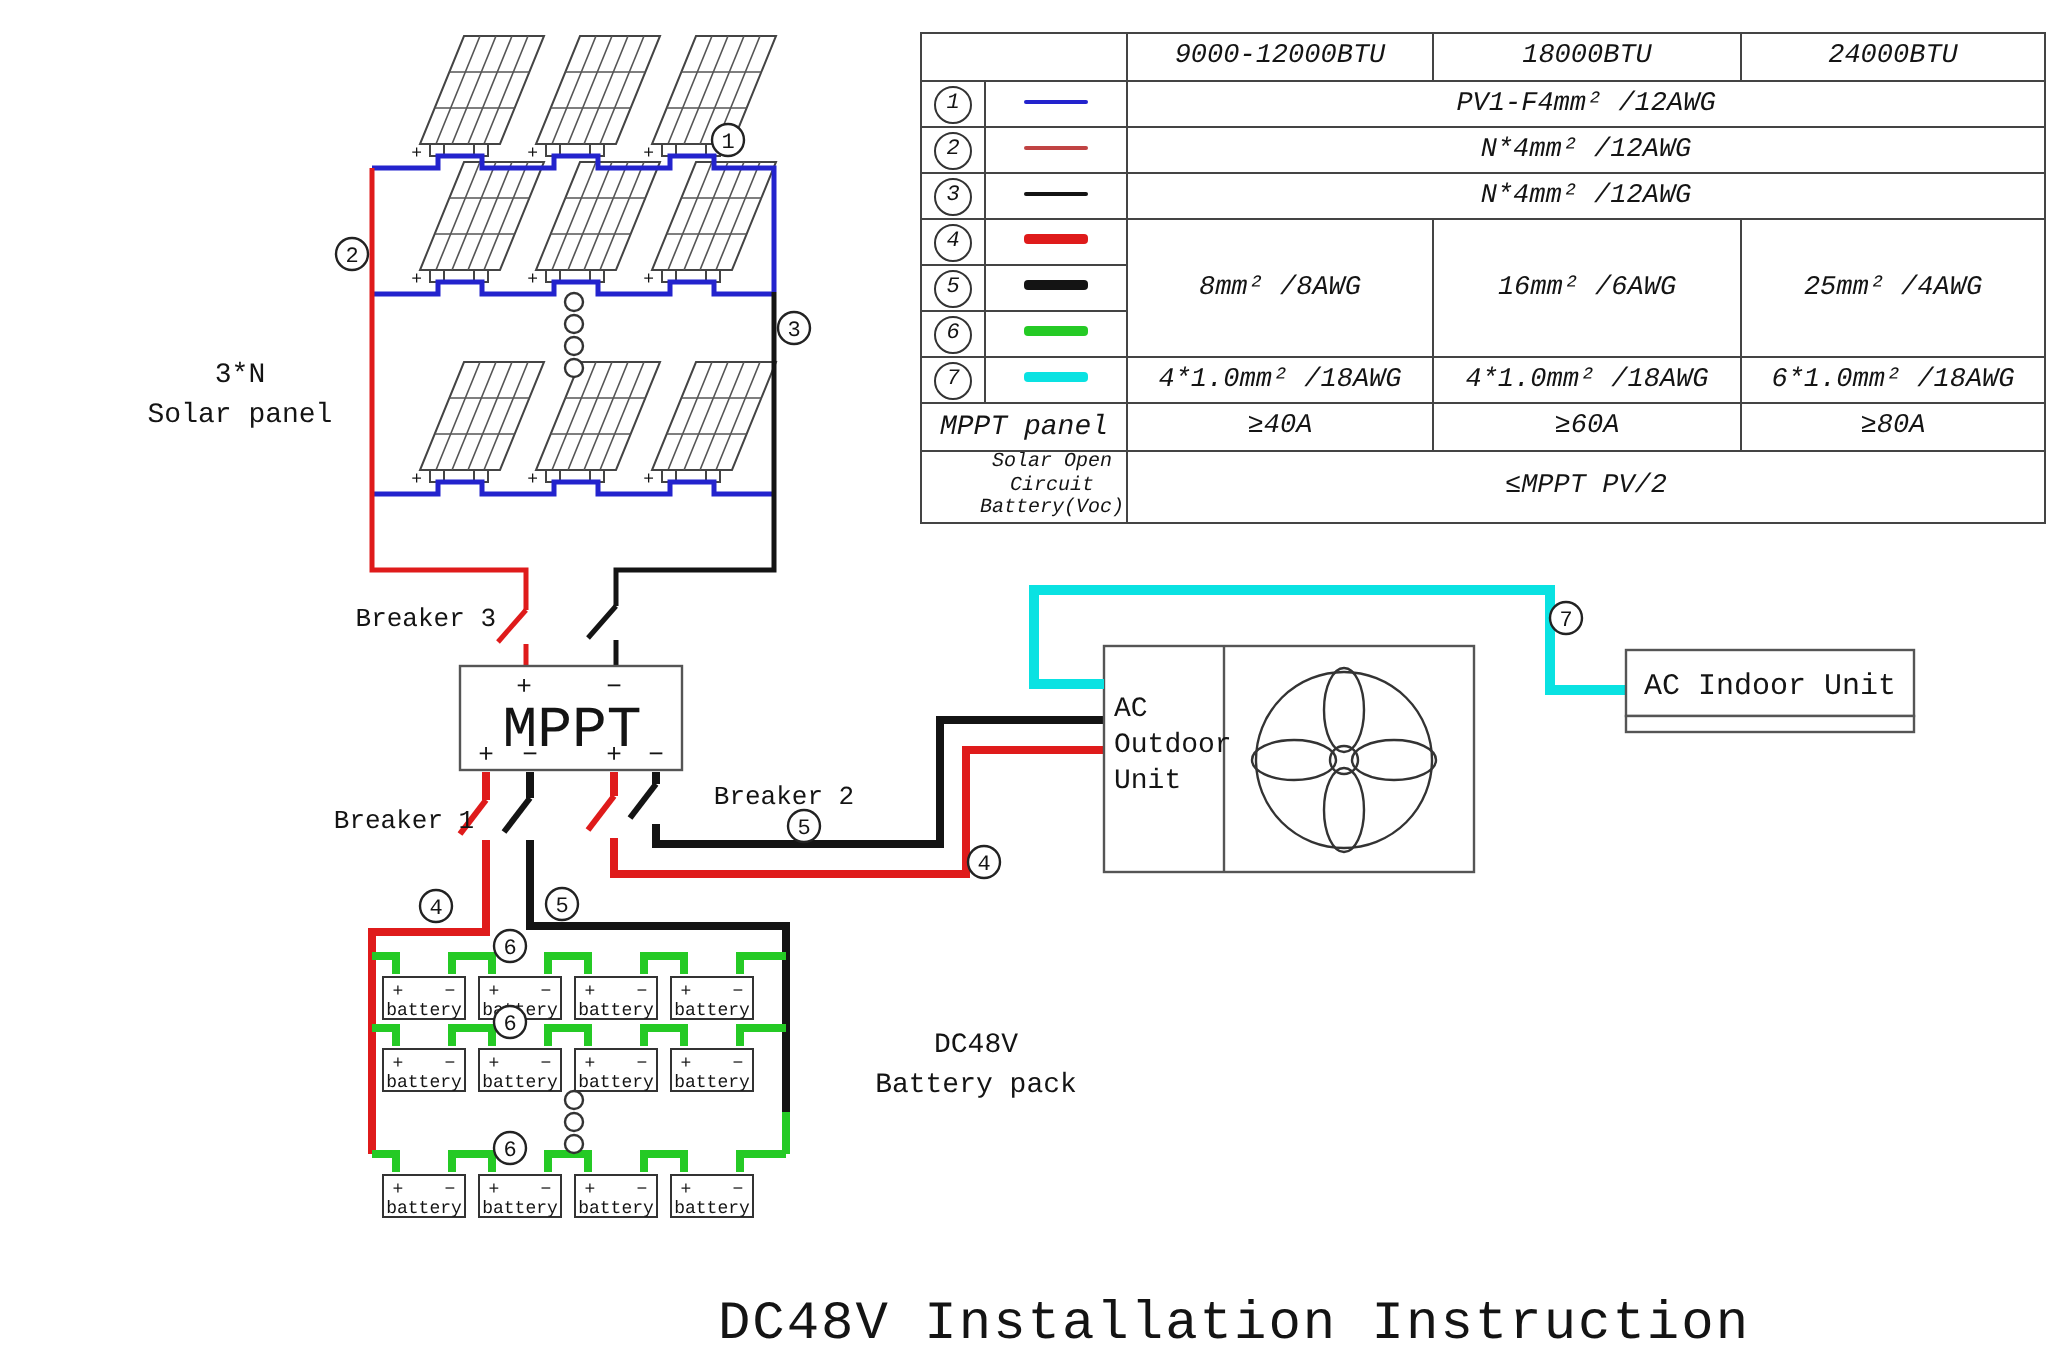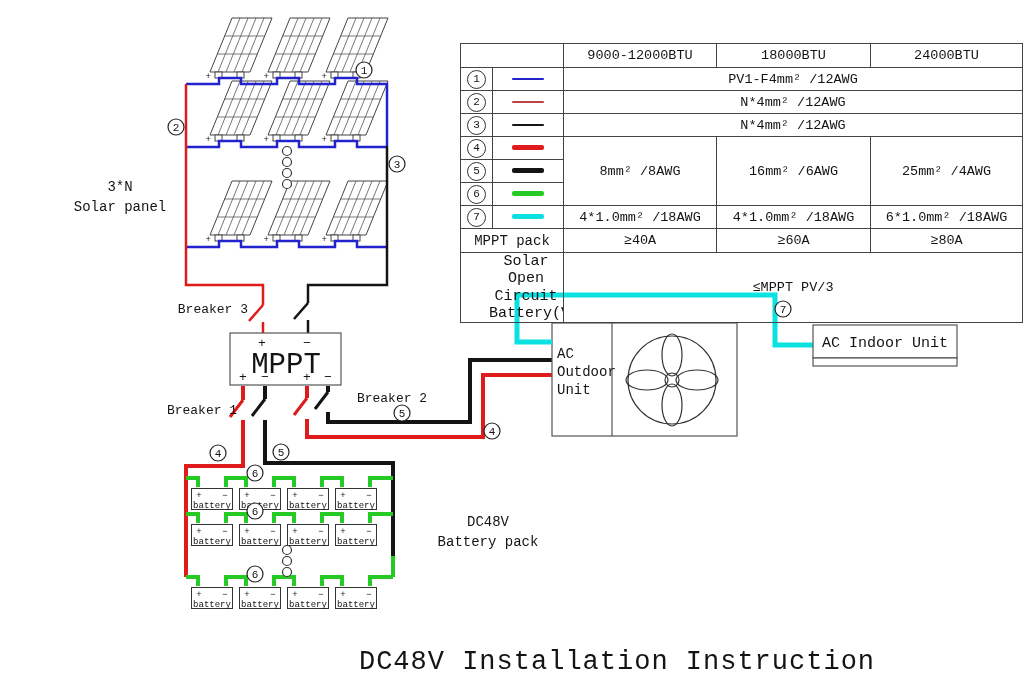--- a/index.html
+++ b/index.html
@@ -6,29 +6,29 @@
   .stage{position:relative;width:1024px;height:680px;background:#fff;overflow:hidden;
          font-family:"Liberation Mono","DejaVu Sans Mono",monospace;color:#141414;}
   svg{position:absolute;left:0;top:0;}
   svg text{font-family:"Liberation Mono","DejaVu Sans Mono",monospace;fill:#141414;}
   .t13{font-size:13px}.t14{font-size:14px}.t15{font-size:15px}
   .mppt-t{font-size:29px}.title-t{font-size:27px;letter-spacing:1px}
   .pm{font-size:13px}.pm-s{font-size:9px}.bat-t{font-size:9px}
   .cnum{font-size:11px}
 
   
-  .spec-table{position:absolute;left:460px;top:43px;width:562px;border-collapse:collapse;
-              table-layout:fixed;font-size:13.5px;text-align:center;}
+  .spec-table{position:absolute;left:460px;top:16px;width:562px;border-collapse:collapse;
+              table-layout:fixed;font-size:13.5px;text-align:center;font-style:italic;}
   .spec-table td{border:1px solid #444;padding:0;vertical-align:middle;overflow:hidden;}
   .row-h{height:24px}.row-w{height:23px}.row-v{height:23px}
   .circ{display:inline-block;width:17px;height:17px;line-height:17px;border:1.2px solid #333;
         border-radius:50%;font-size:11px;text-align:center;}
   .wline{display:inline-block;width:32px;vertical-align:middle;border-radius:2px;}
   .wline.thin{height:2px}.wline.thick{height:5px}
-  .voc-label{font-size:15px;line-height:1.15;margin-left:28px;}
+  .voc-label{font-size:10px;line-height:1.15;margin-left:28px;}
 </style>
 </head>
 <body>
 
 <div class="stage">
 
 <svg width="1024" height="680" viewBox="0 0 1024 680">
   <defs>
 
     <g id="panel-sym">
@@ -286,28 +286,28 @@
     <td><span class="wline thick" style="background: rgb(37, 202, 37);"></span></td>
   </tr>
   <tr class="row-w">
     <td><span class="circ">7</span></td>
     <td><span class="wline thick" style="background: rgb(10, 226, 226);"></span></td>
     <td>4*1.0mm² /18AWG</td>
     <td>4*1.0mm² /18AWG</td>
     <td>6*1.0mm² /18AWG</td>
   </tr>
   <tr class="row-h">
-    <td colspan="2" class="t14">MPPT pack</td>
+    <td colspan="2" class="t14">MPPT panel</td>
     <td>≥40A</td>
     <td>≥60A</td>
     <td>≥80A</td>
   </tr>
   <tr class="row-v">
     <td colspan="2">
       <div class="voc-label">Solar Open Circuit</div>
       <div class="voc-label">Battery(Voc)</div>
     </td>
-    <td colspan="3">≤MPPT PV/3</td>
+    <td colspan="3">≤MPPT PV/2</td>
   </tr>
 </tbody>
     </table>
 
 </div>
 
 </body></html>

